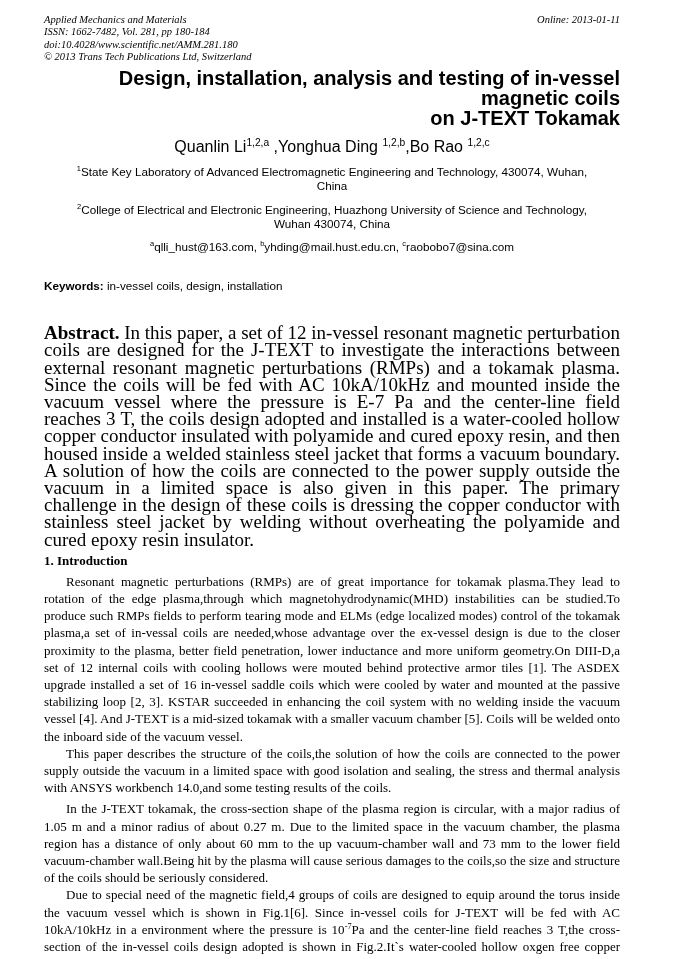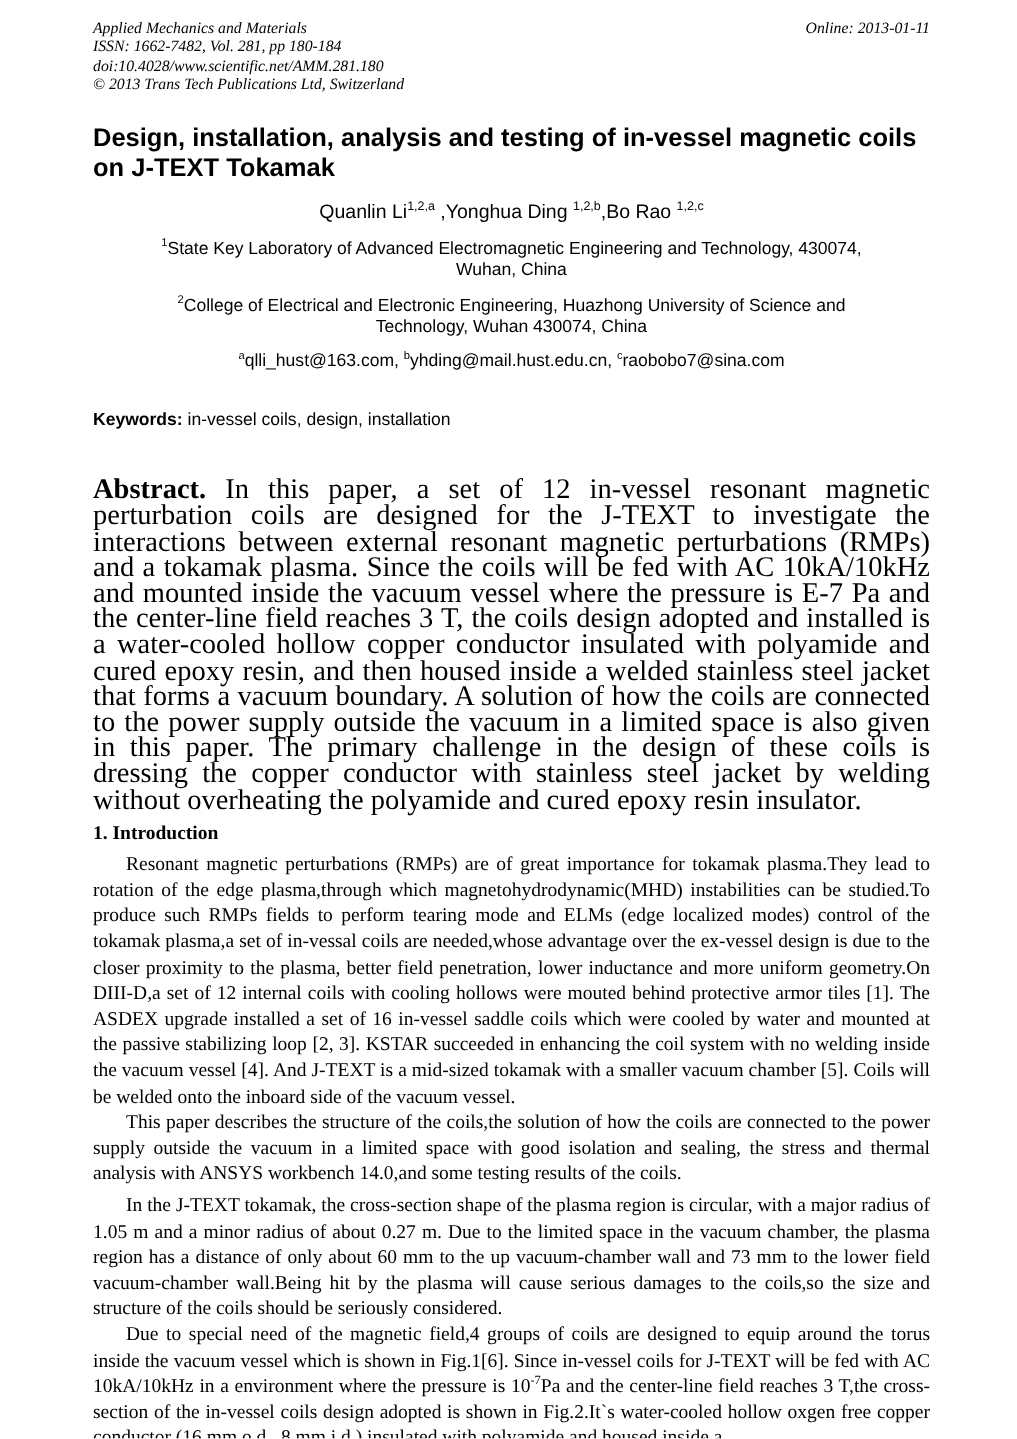--- a/index.html
+++ b/index.html
@@ -1,36 +1,36 @@
 <!DOCTYPE html>
 <html><head>
 <meta charset="utf-8">
 <style>
   html,body { margin:0; padding:0; background:#ffffff; }
   .page {
     position:relative;
     width:678px; height:959px;
     background:#ffffff;
     box-sizing:border-box;
-    padding:14px 58px 0 62px;
+    padding:14px 58px 0 44px;
     color:#000000;
     font-family:"Liberation Serif", serif;
     overflow:hidden;
   }
   
   .hdr { display:flex; justify-content:space-between; align-items:flex-start;
          font-style:italic; font-size:10.5px; line-height:12.4px; }
   .hdr-left div { white-space:nowrap; }
   .hdr-right { white-space:nowrap; }
   
-  .title { margin-top:18px; text-align:left;
+  .title { margin-top:4px; text-align:right;
            font-family:"Liberation Sans", sans-serif; font-weight:bold;
-           font-size:17px; line-height:20px; }
+           font-size:20px; line-height:20px; }
   .authors { margin-top:10px; text-align:center;
-             font-family:"Liberation Sans", sans-serif; font-size:13px; line-height:18px; }
+             font-family:"Liberation Sans", sans-serif; font-size:16px; line-height:18px; }
   .affil { margin-top:9px; text-align:center;
            font-family:"Liberation Sans", sans-serif; font-size:11.7px; line-height:14.5px;
            padding:0 28px; }
   .emails { margin-top:8px; text-align:center;
             font-family:"Liberation Sans", sans-serif; font-size:11.7px; line-height:14.5px; }
   .sup { font-size:0.64em; vertical-align:super; line-height:0; }
   
   .keywords { margin-top:25px; font-family:"Liberation Sans", sans-serif;
               font-size:11.7px; line-height:14px; }
   .keywords b { font-weight:bold; }

